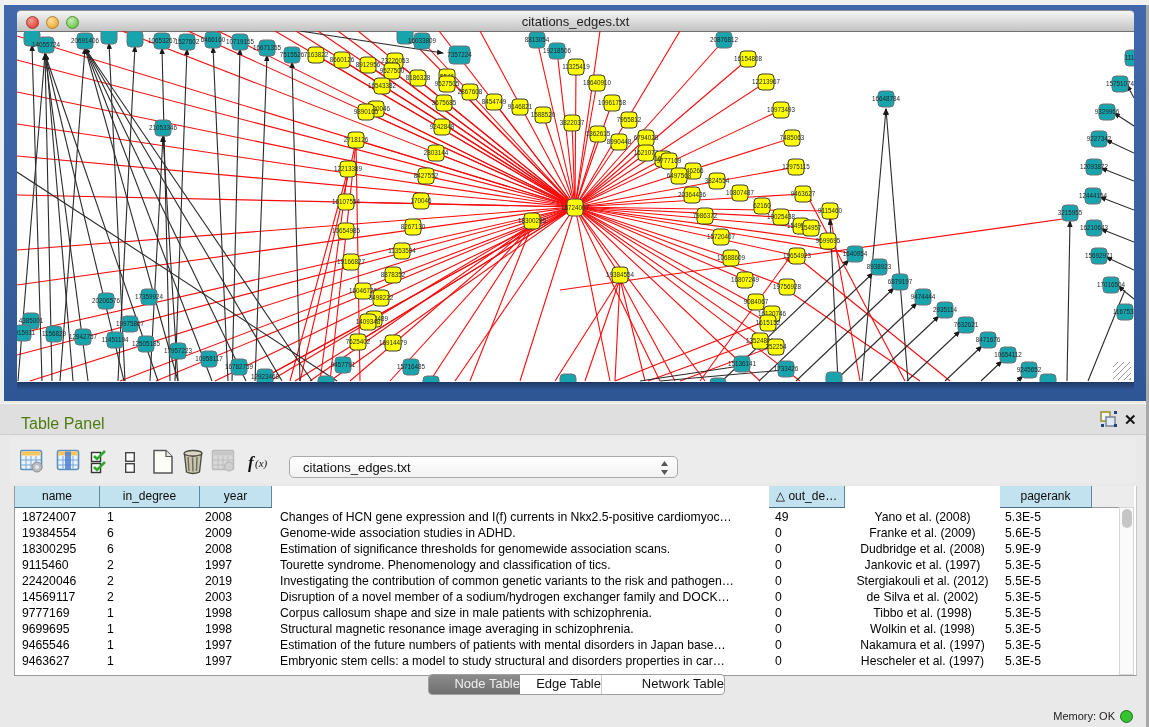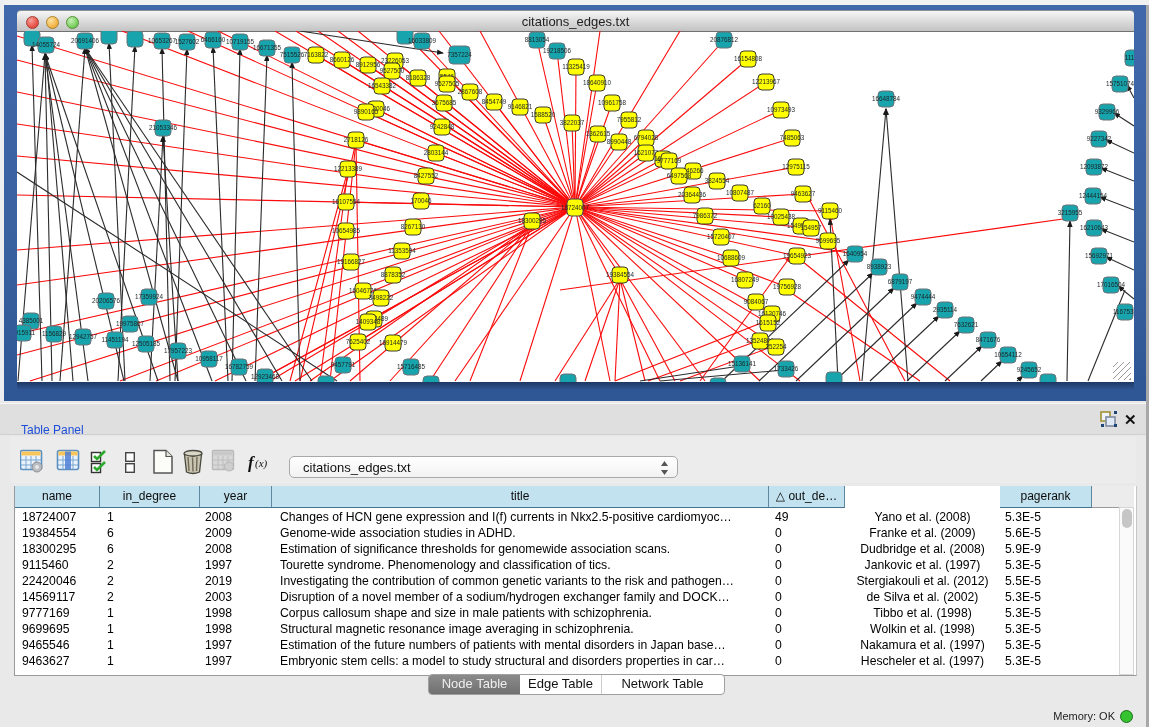--- a/index.html
+++ b/index.html
@@ -19,38 +19,38 @@
 #tly{left:29px;background:radial-gradient(circle at 35% 30%,#fbe2a4,#f3b64a 60%,#d29a36);border:1px solid #ad8326}
 #tlg{left:49px;background:radial-gradient(circle at 35% 30%,#c7efb8,#7ed163 60%,#56ad3f);border:1px solid #53932f}
 #canvas{position:absolute;left:17px;top:32px;width:1117px;height:350px;background:#ffffff}
 #cshadow{position:absolute;left:17px;top:382px;width:1117px;height:8px;
 background:linear-gradient(rgba(15,30,60,0.55),rgba(15,30,60,0))}
 #grip{position:absolute;left:1113px;top:362px;width:18px;height:18px;
 background:repeating-linear-gradient(135deg,#fff 0 3px,#9a9a9a 3px 4.2px)}
 #panel{position:absolute;left:0;top:401px;width:1146px;height:326px;background:#e9e9e9}
 #phead{position:absolute;left:0;top:403px;width:1146px;height:30px;background:#dfdfdf;
 border-top:1px solid #f6f6f6;border-bottom:1px solid #cfcfcf}
-#phead span{position:absolute;left:21px;top:19px;font-size:12px;color:#1d4ed8}
+#phead span{position:absolute;left:21px;top:11px;font-size:16px;color:#4d7c0f}
 #pclose{position:absolute;left:1124px;top:411px;font-size:15px;font-weight:bold;color:#111}
 #tbar{position:absolute;left:10px;top:437px;width:1126px;height:46px;background:#ececec}
 #dropdown{position:absolute;left:289px;top:456px;width:389px;height:22px;background:linear-gradient(#ffffff,#f2f2f2);
 border:1px solid #a9a9a9;border-radius:5px;font-size:13px;color:#111;line-height:21px;padding-left:13px;box-sizing:border-box}
 #tablebg{position:absolute;left:14px;top:486px;width:1121px;height:189px;background:#ffffff;
 border-left:1px solid #9a9a9a;border-bottom:1px solid #9a9a9a;border-right:1px solid #c6c6c6}
 .hcell{position:absolute;top:486px;height:21px;background:#c3e2ef;border-right:1px solid #5f87a0;
 border-bottom:1px solid #46708c;font-size:12px;color:#0c0c0c;text-align:center;line-height:21px}
 .trow{position:absolute;height:16px;font-size:12.2px;color:#000}
 .trow span{position:absolute;white-space:nowrap;top:0;line-height:16px}
 .trow .ctr{text-align:center}
 #vscroll{position:absolute;left:1119px;top:507px;width:15px;height:168px;background:#fafafa;border:1px solid #d6d6d6;box-sizing:border-box}
 #vthumb{position:absolute;left:1121.5px;top:509px;width:10px;height:19px;background:#c6c6c6;border-radius:5px}
 #scorner{position:absolute;left:1092px;top:486px;width:42px;height:21px;background:#ececec;border-bottom:1px solid #9a9a9a}
 #tabs{position:absolute;left:428px;top:674px;width:295px;height:19px;border:1px solid #9f9f9f;
 border-radius:4px;background:#ffffff;font-size:13px;overflow:hidden}
-#tabs div{position:absolute;top:0;height:19px;line-height:18px;text-align:center}
+#tabs div{position:absolute;top:0;height:19px;line-height:18px;text-align:right}
 #tab1{left:0;width:91px;background:linear-gradient(#8b8b8b,#707070);color:#efefef}
 #tab2{left:91px;width:81px;color:#111;border-right:1px solid #cccccc}
 #tab3{left:172px;width:123px;color:#111}
 #mem{position:absolute;right:34px;top:710px;font-size:11px;color:#222}
 #memdot{position:absolute;left:1120px;top:710px;width:11px;height:11px;border-radius:50%;
 background:#35c42f;border:1.5px solid #1c6e1c}
 </style></head>
 <body>
 <div id="all">
 <div id="frame"></div>
@@ -836,21 +836,20 @@
 </svg>
 <div id="dropdown">citations_edges.txt
 <svg class="abs" style="right:8px;top:4px" width="9" height="14" viewBox="0 0 9 14">
 <path d="M4.5 0 L8 5 L1 5 z" fill="#555"></path>
         <path d="M4.5 14 L8 9 L1 9 z" fill="#555"></path>
       </svg></div>
 <div id="tablebg"></div>
 <div class="hcell" style="left:15px;width:84px">name</div>
 <div class="hcell" style="left:100px;width:99px">in_degree</div>
 <div class="hcell" style="left:200px;width:71px">year</div>
-<div class="hcell" style="left:272px;width:496px">title</div>
 <div class="hcell" style="left:769px;width:75px">△ out_de…</div>
 <div class="hcell" style="left:1000px;width:91px">pagerank</div>
 <div id="scorner"></div>
 <div class="trow" style="top:509px">
 <span style="left:22px">18724007</span>
       <span style="left:107px">1</span>
 <span style="left:205px">2008</span>
       <span style="left:280px">Changes of HCN gene expression and I(f) currents in Nkx2.5-positive cardiomyoc…</span>
 <span style="left:775px">49</span>
       <span class="ctr" style="left:845px;width:155px">Yano et al. (2008)</span>

